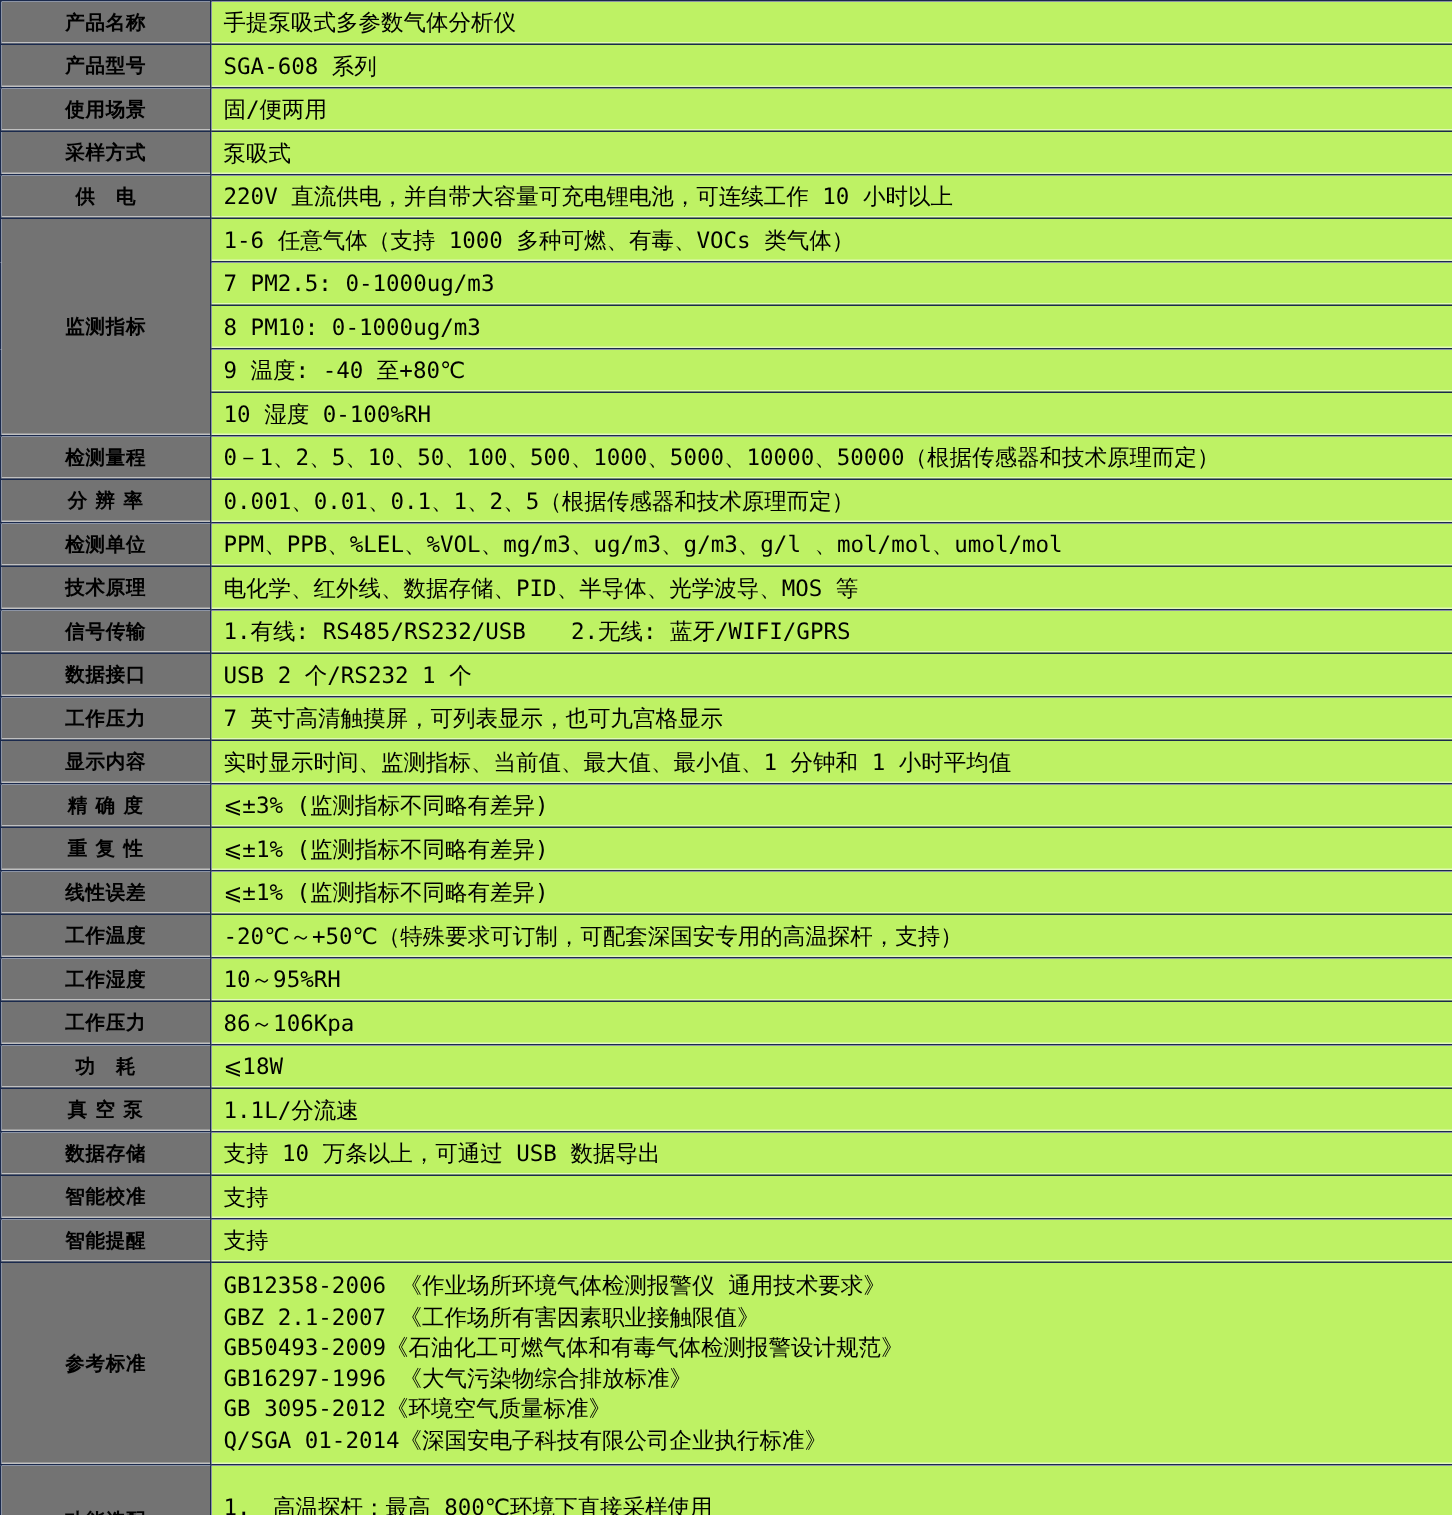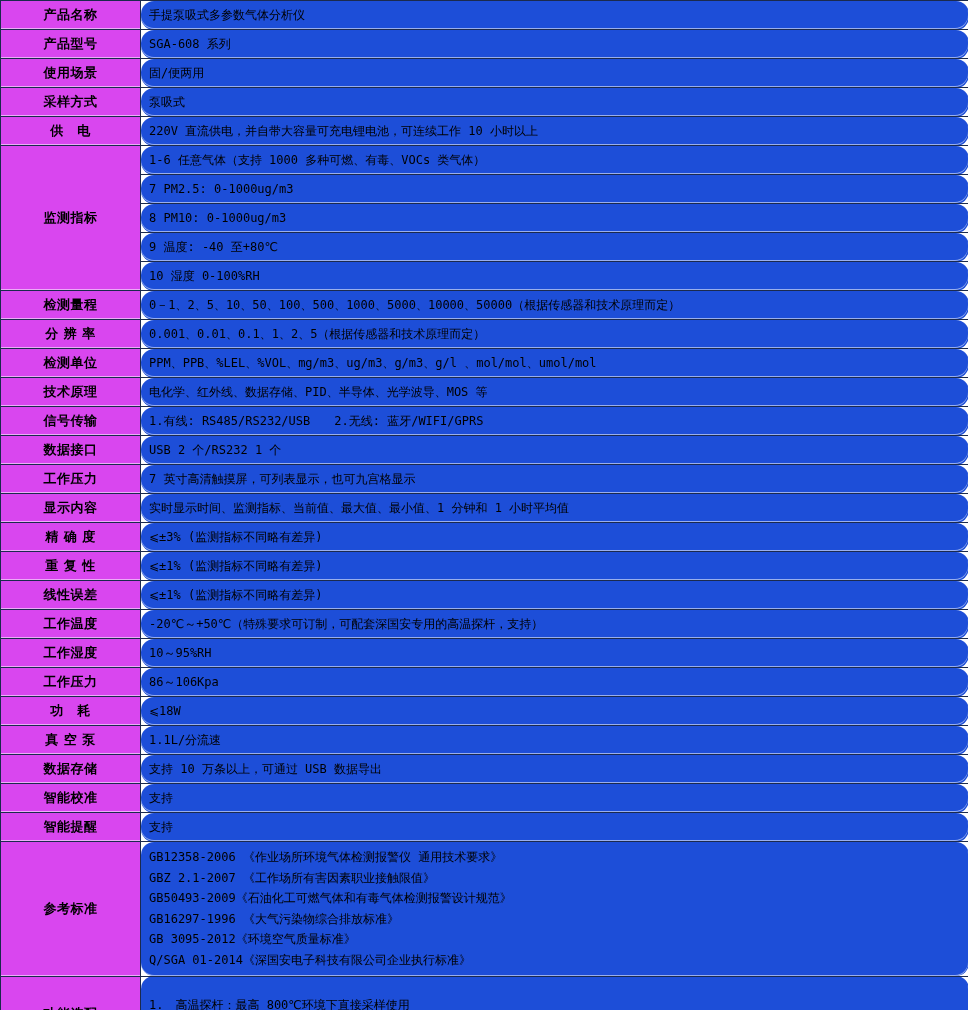--- a/index.html
+++ b/index.html
@@ -17,33 +17,32 @@
     font-family: "DejaVu Sans", sans-serif;
     color: #000;
   }
   table.spec td {
     border: 1px solid #1b2a4d;
     box-shadow: inset 0 -1px 0 rgba(255,255,255,0.55);
     overflow: hidden;
     vertical-align: middle;
   }
   td.label-cell {
-    background: #d946ef;
+    background: #737373;
     font-weight: bold;
     font-size: 13px;
     text-align: center;
     padding: 0 6px;
     letter-spacing: 0.5px;
   }
   td.value-cell {
-    background: #1d4ed8;
-    font-size: 12px;
+    background: #bef264;
+    font-size: 15px;
     padding: 1px 8px;
     font-family: "DejaVu Sans Mono", "DejaVu Sans", sans-serif;
-    border-radius: 13px;
   }
   tr.std td { height: 26px; }
   td.ref-cell  { padding: 5px 8px; margin-top: 48px; }
   td.ref-cell .line { line-height: 20.6px; white-space: nowrap; }
   td.opt-cell  { padding: 3px 8px; }
   td.opt-cell .line { line-height: 18.5px; white-space: nowrap; margin-top: 16px; }
   .nowrap { white-space: nowrap; }
 </style>
 </head>
 <body>

